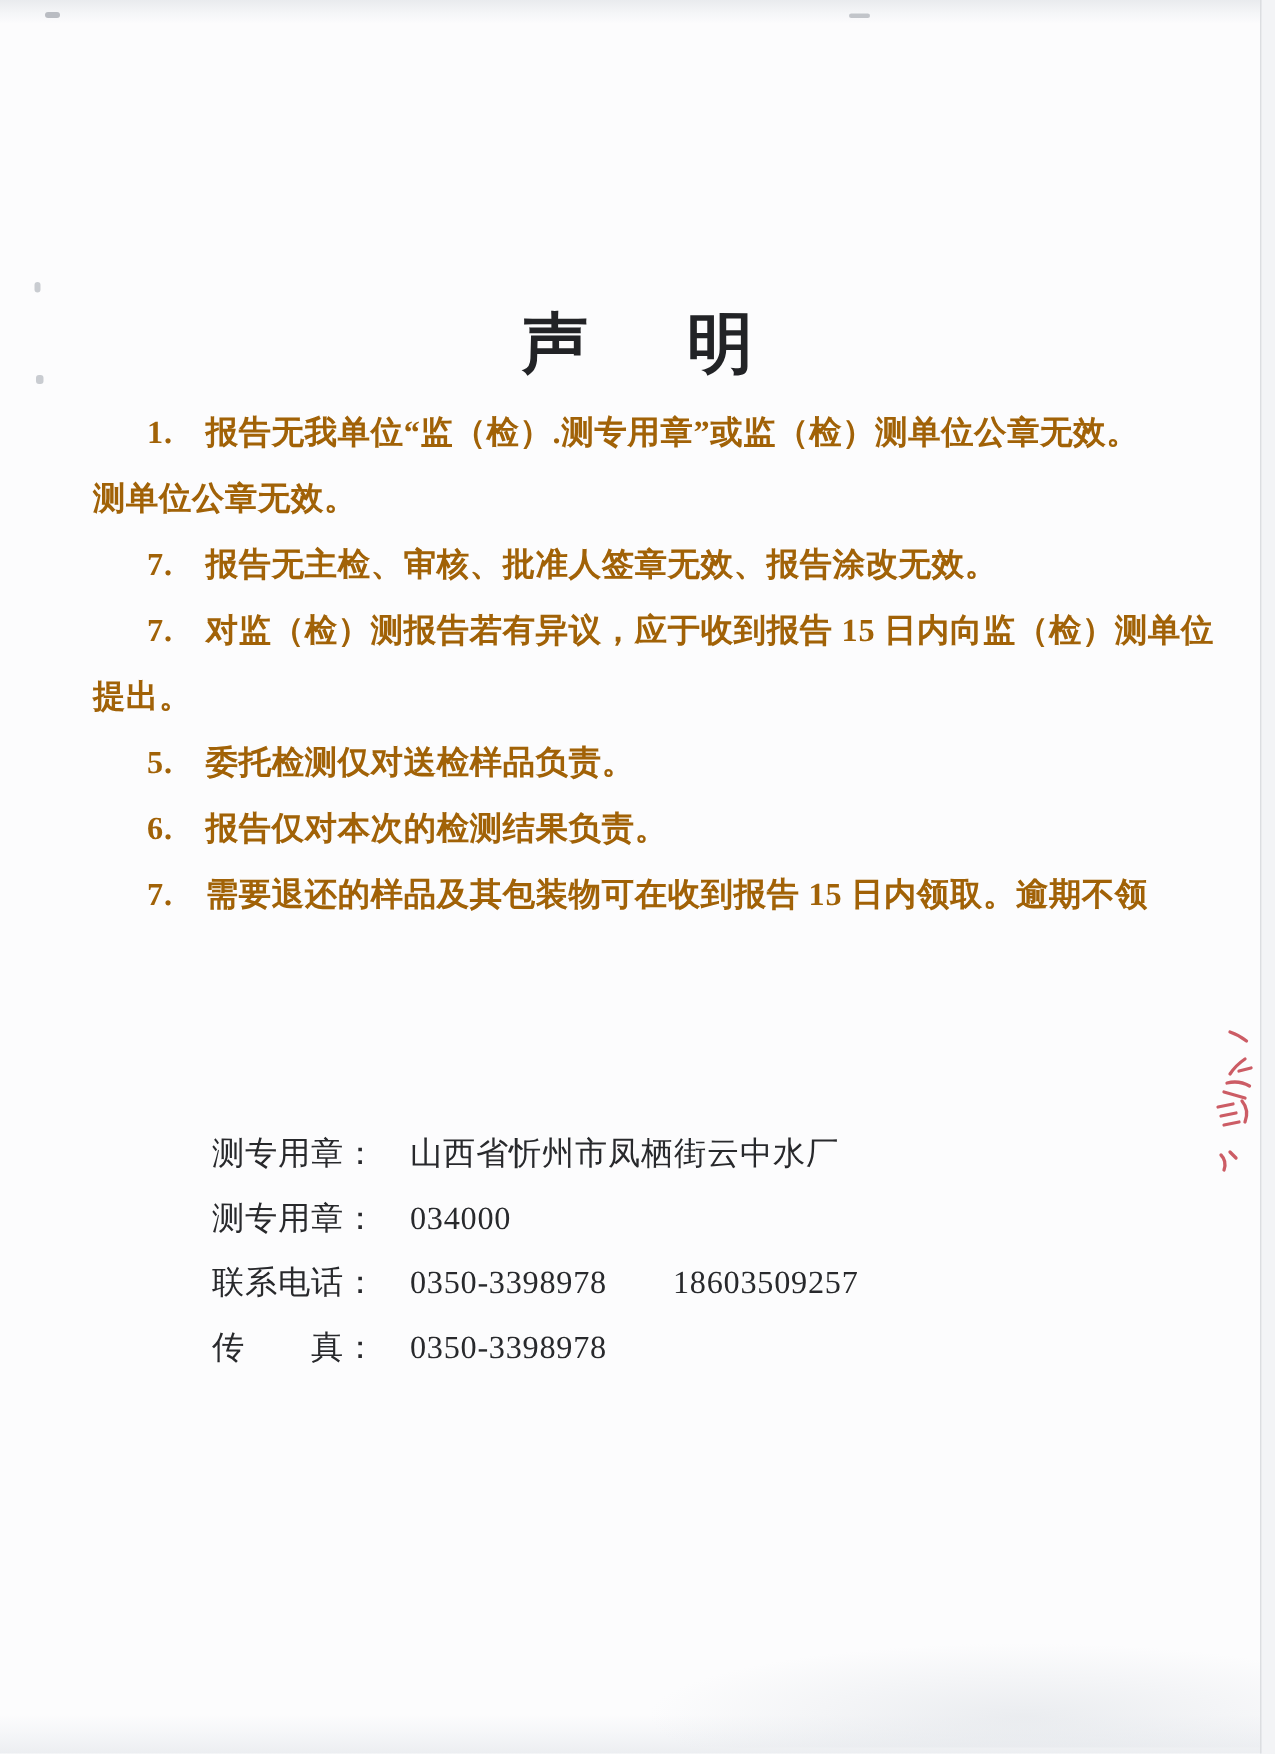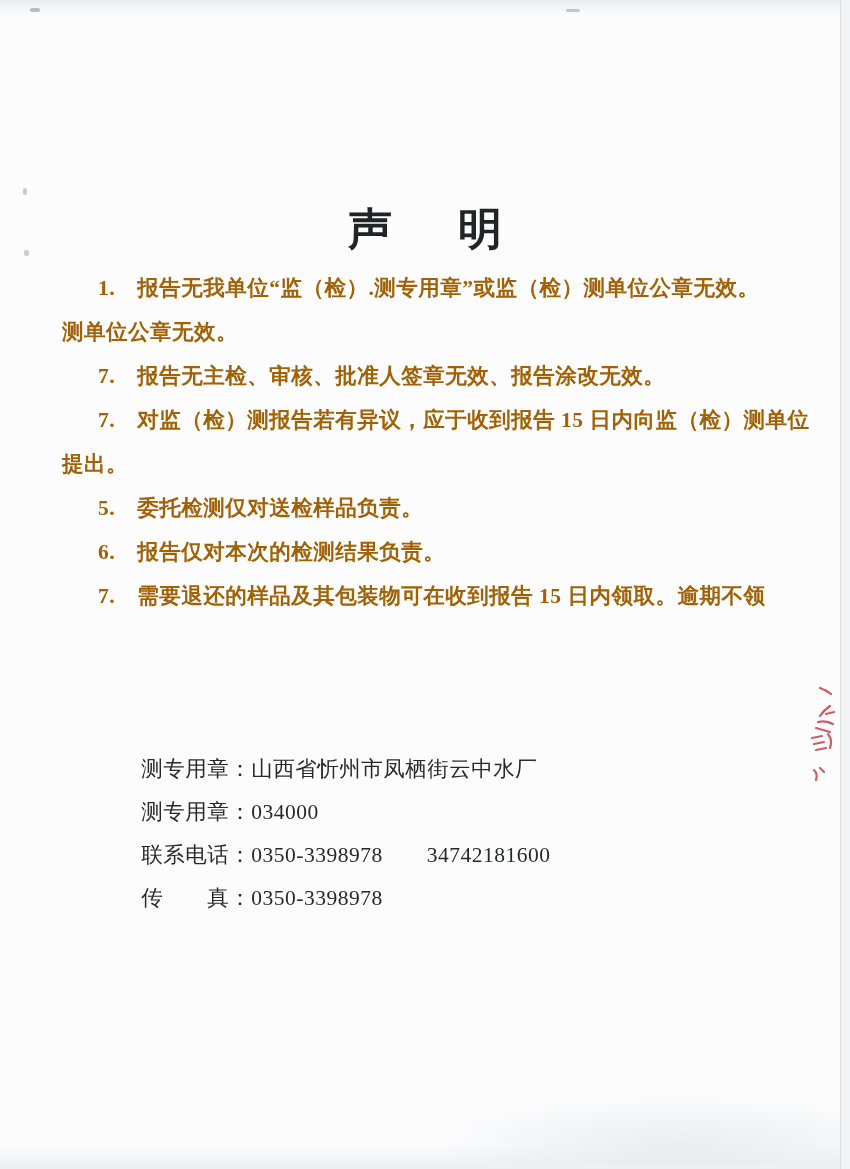--- a/index.html
+++ b/index.html
@@ -67,21 +67,21 @@
   .statements .line.indent { padding-left:36px; }
 
   
   .contact {
     position:absolute; left:106px; top:705px;
     font-size:21.5px; letter-spacing:0.5px;
     color:#28292c;
   }
   .contact .row { height:43px; line-height:43px; white-space:pre; }
   .contact .clabel { white-space:pre; }
-  .contact .cvalue { white-space:pre; }
+  .contact .cvalue { white-space:pre;margin-left:22px; }
 
   
   .stamp { position:absolute; left:800px; top:676px; width:44px; height:108px; }
 </style>
 </head>
 <body>
 
 <div class="page">
 
   <div class="edge-top"></div>
@@ -108,21 +108,21 @@
   </div>
 
   <div class="contact">
     <div class="row">
       <span class="clabel">测专用章：</span><span class="cvalue">山西省忻州市凤栖街云中水厂</span>
     </div>
     <div class="row">
       <span class="clabel">测专用章：</span><span class="cvalue">034000</span>
     </div>
     <div class="row">
-      <span class="clabel">联系电话：</span><span class="cvalue">0350-3398978　　34742181600</span>
+      <span class="clabel">联系电话：</span><span class="cvalue">0350-3398978　　18603509257</span>
     </div>
     <div class="row">
       <span class="clabel">传　　真：</span><span class="cvalue">0350-3398978</span>
     </div>
   </div>
 
   <svg class="stamp" viewBox="0 0 44 108" xmlns="http://www.w3.org/2000/svg">
     <g stroke="#c23a44" stroke-width="2.2" stroke-linecap="round" fill="none" opacity="0.82">
       <path d="M20 12 Q26 14 31 18"></path>
       <path d="M30 30 Q24 34 20 40"></path>

